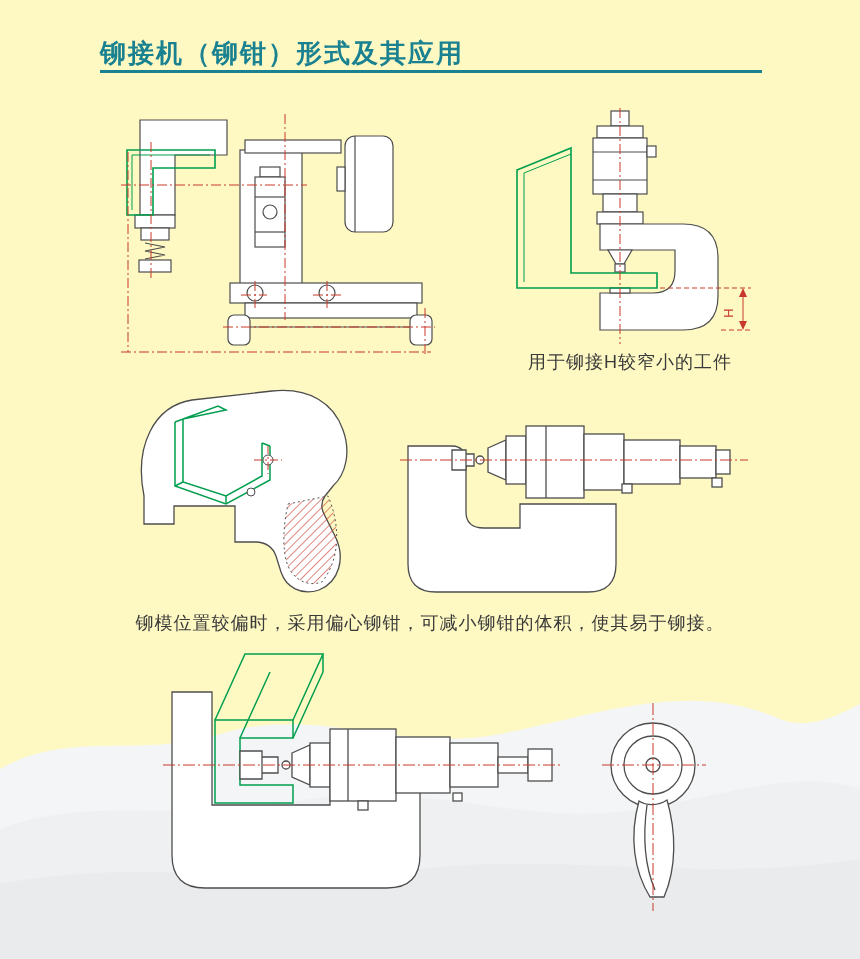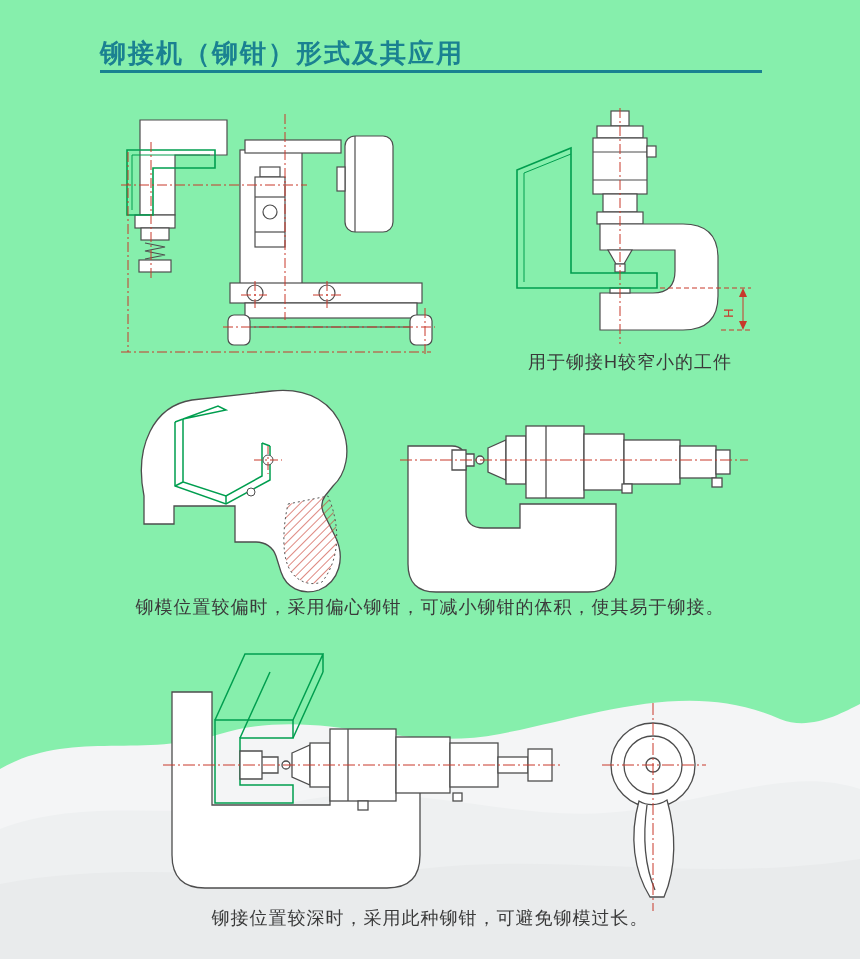--- a/index.html
+++ b/index.html
@@ -1,33 +1,33 @@
 <!DOCTYPE html>
 <html><head>
 <meta charset="utf-8">
 <style>
   html,body{margin:0;padding:0;background:#ffffff;}
   .page{
-    position:relative;width:860px;height:959px;margin:0 auto;background:#86efac;
+    position:relative;width:860px;height:959px;margin:0 auto;background:#fef9c3;
     overflow:hidden;font-family:"Liberation Sans","DejaVu Sans",sans-serif;
   }
   .page-title{
     position:absolute;left:100px;top:36px;margin:0;
     font-size:26px;font-weight:700;letter-spacing:2px;color:#1a8191;
   }
   .title-rule{
     position:absolute;left:100px;top:70px;width:662px;height:3px;background:#1a8191;
   }
   .fig{position:absolute;z-index:2;}
   .fig svg{display:block;}
   .caption{
     position:absolute;z-index:2;color:#3a3a3a;font-size:18px;letter-spacing:1px;text-align:center;
   }
   .cap-narrow{left:505px;top:350px;width:250px;}
-  .cap-eccentric{left:0;top:595px;width:860px;}
+  .cap-eccentric{left:0;top:611px;width:860px;}
   .cap-deep{left:0;top:906px;width:860px;}
   .mountains{position:absolute;left:0;bottom:0;width:860px;height:340px;z-index:1;}
 </style>
 </head>
 <body>
 
 <div class="page">
 
   <div class="mountains">
     <svg width="860" height="340" viewBox="0 0 860 340" preserveAspectRatio="none">
@@ -197,15 +197,14 @@
         <path d="M481,156 C471,192 476,226 492,252 L506,252 C519,222 518,186 509,155 C500,161 489,161 481,156 Z"></path>
         <path fill="none" d="M489,160 C484,196 488,224 497,245"></path>
       </g>
       <g stroke="#c8392b" stroke-width="1" stroke-dasharray="12 3 2 3">
         <line x1="495" y1="58" x2="495" y2="266"></line>
         <line x1="444" y1="120" x2="548" y2="120"></line>
       </g>
     </svg>
   </div>
 
-  <div class="caption cap-deep">铆接位置较深时，采用此种铆钳，可避免铆模过长。</div>
 
 </div>
 
 </body></html>

